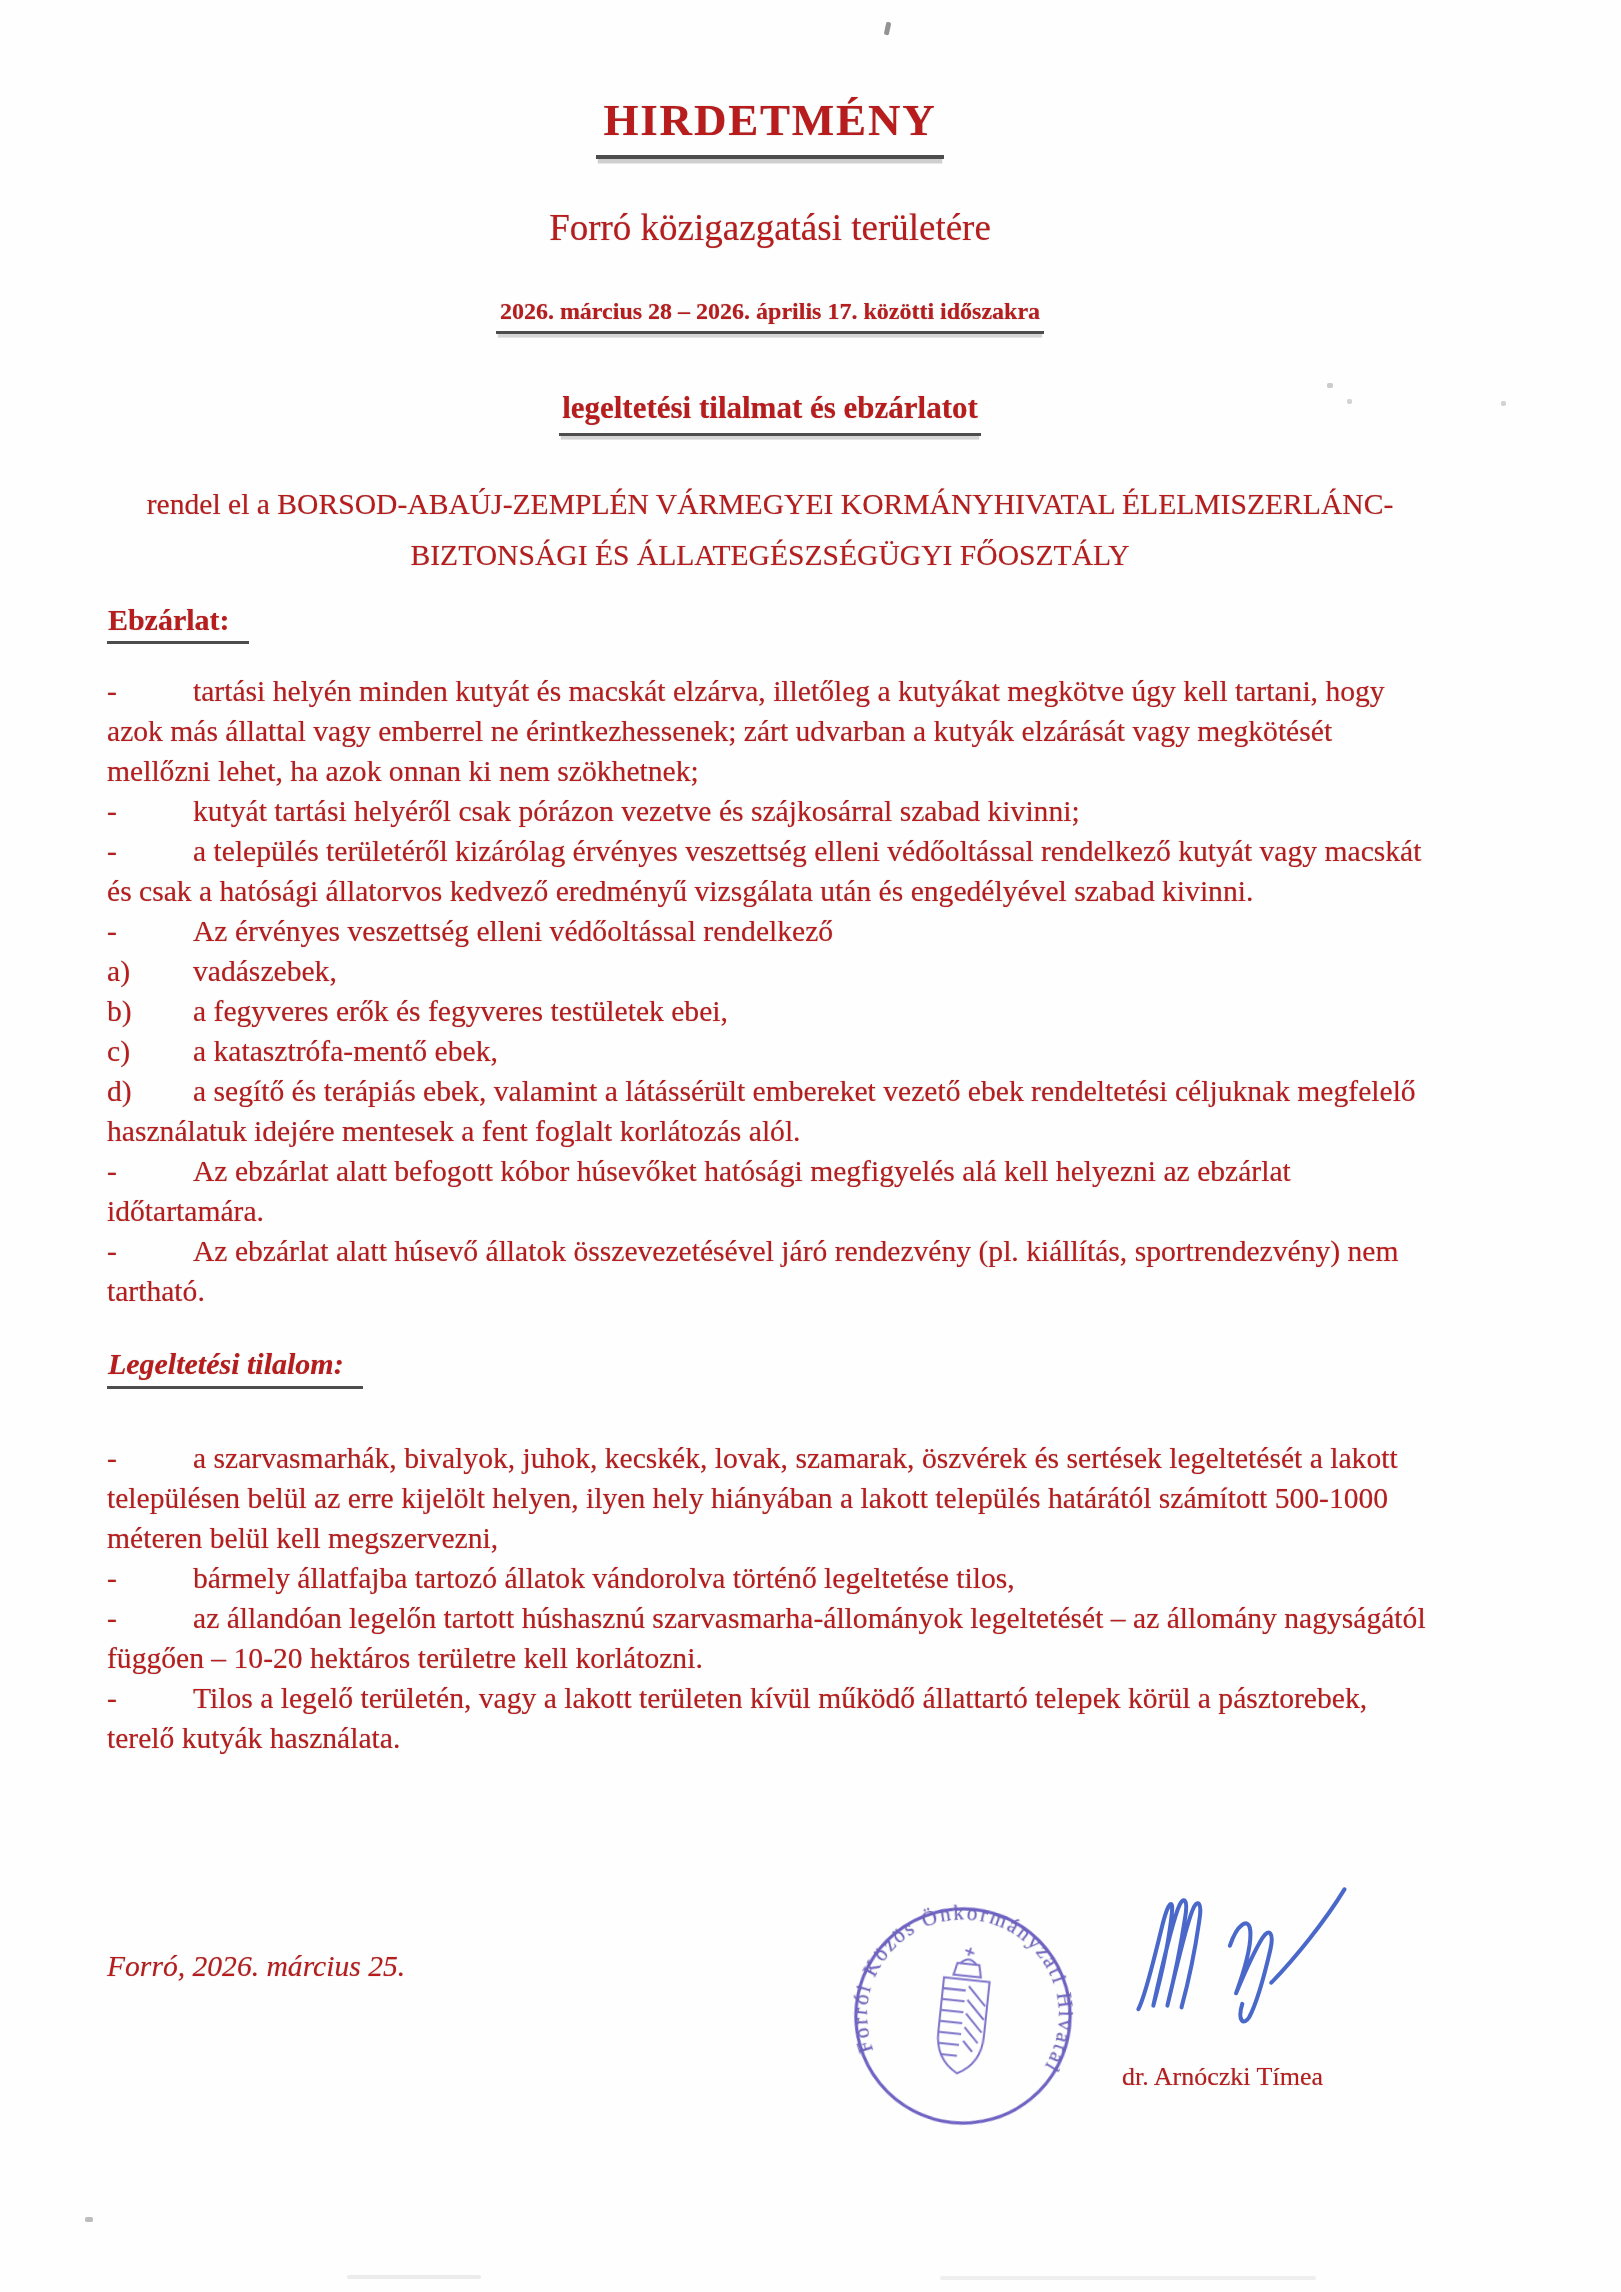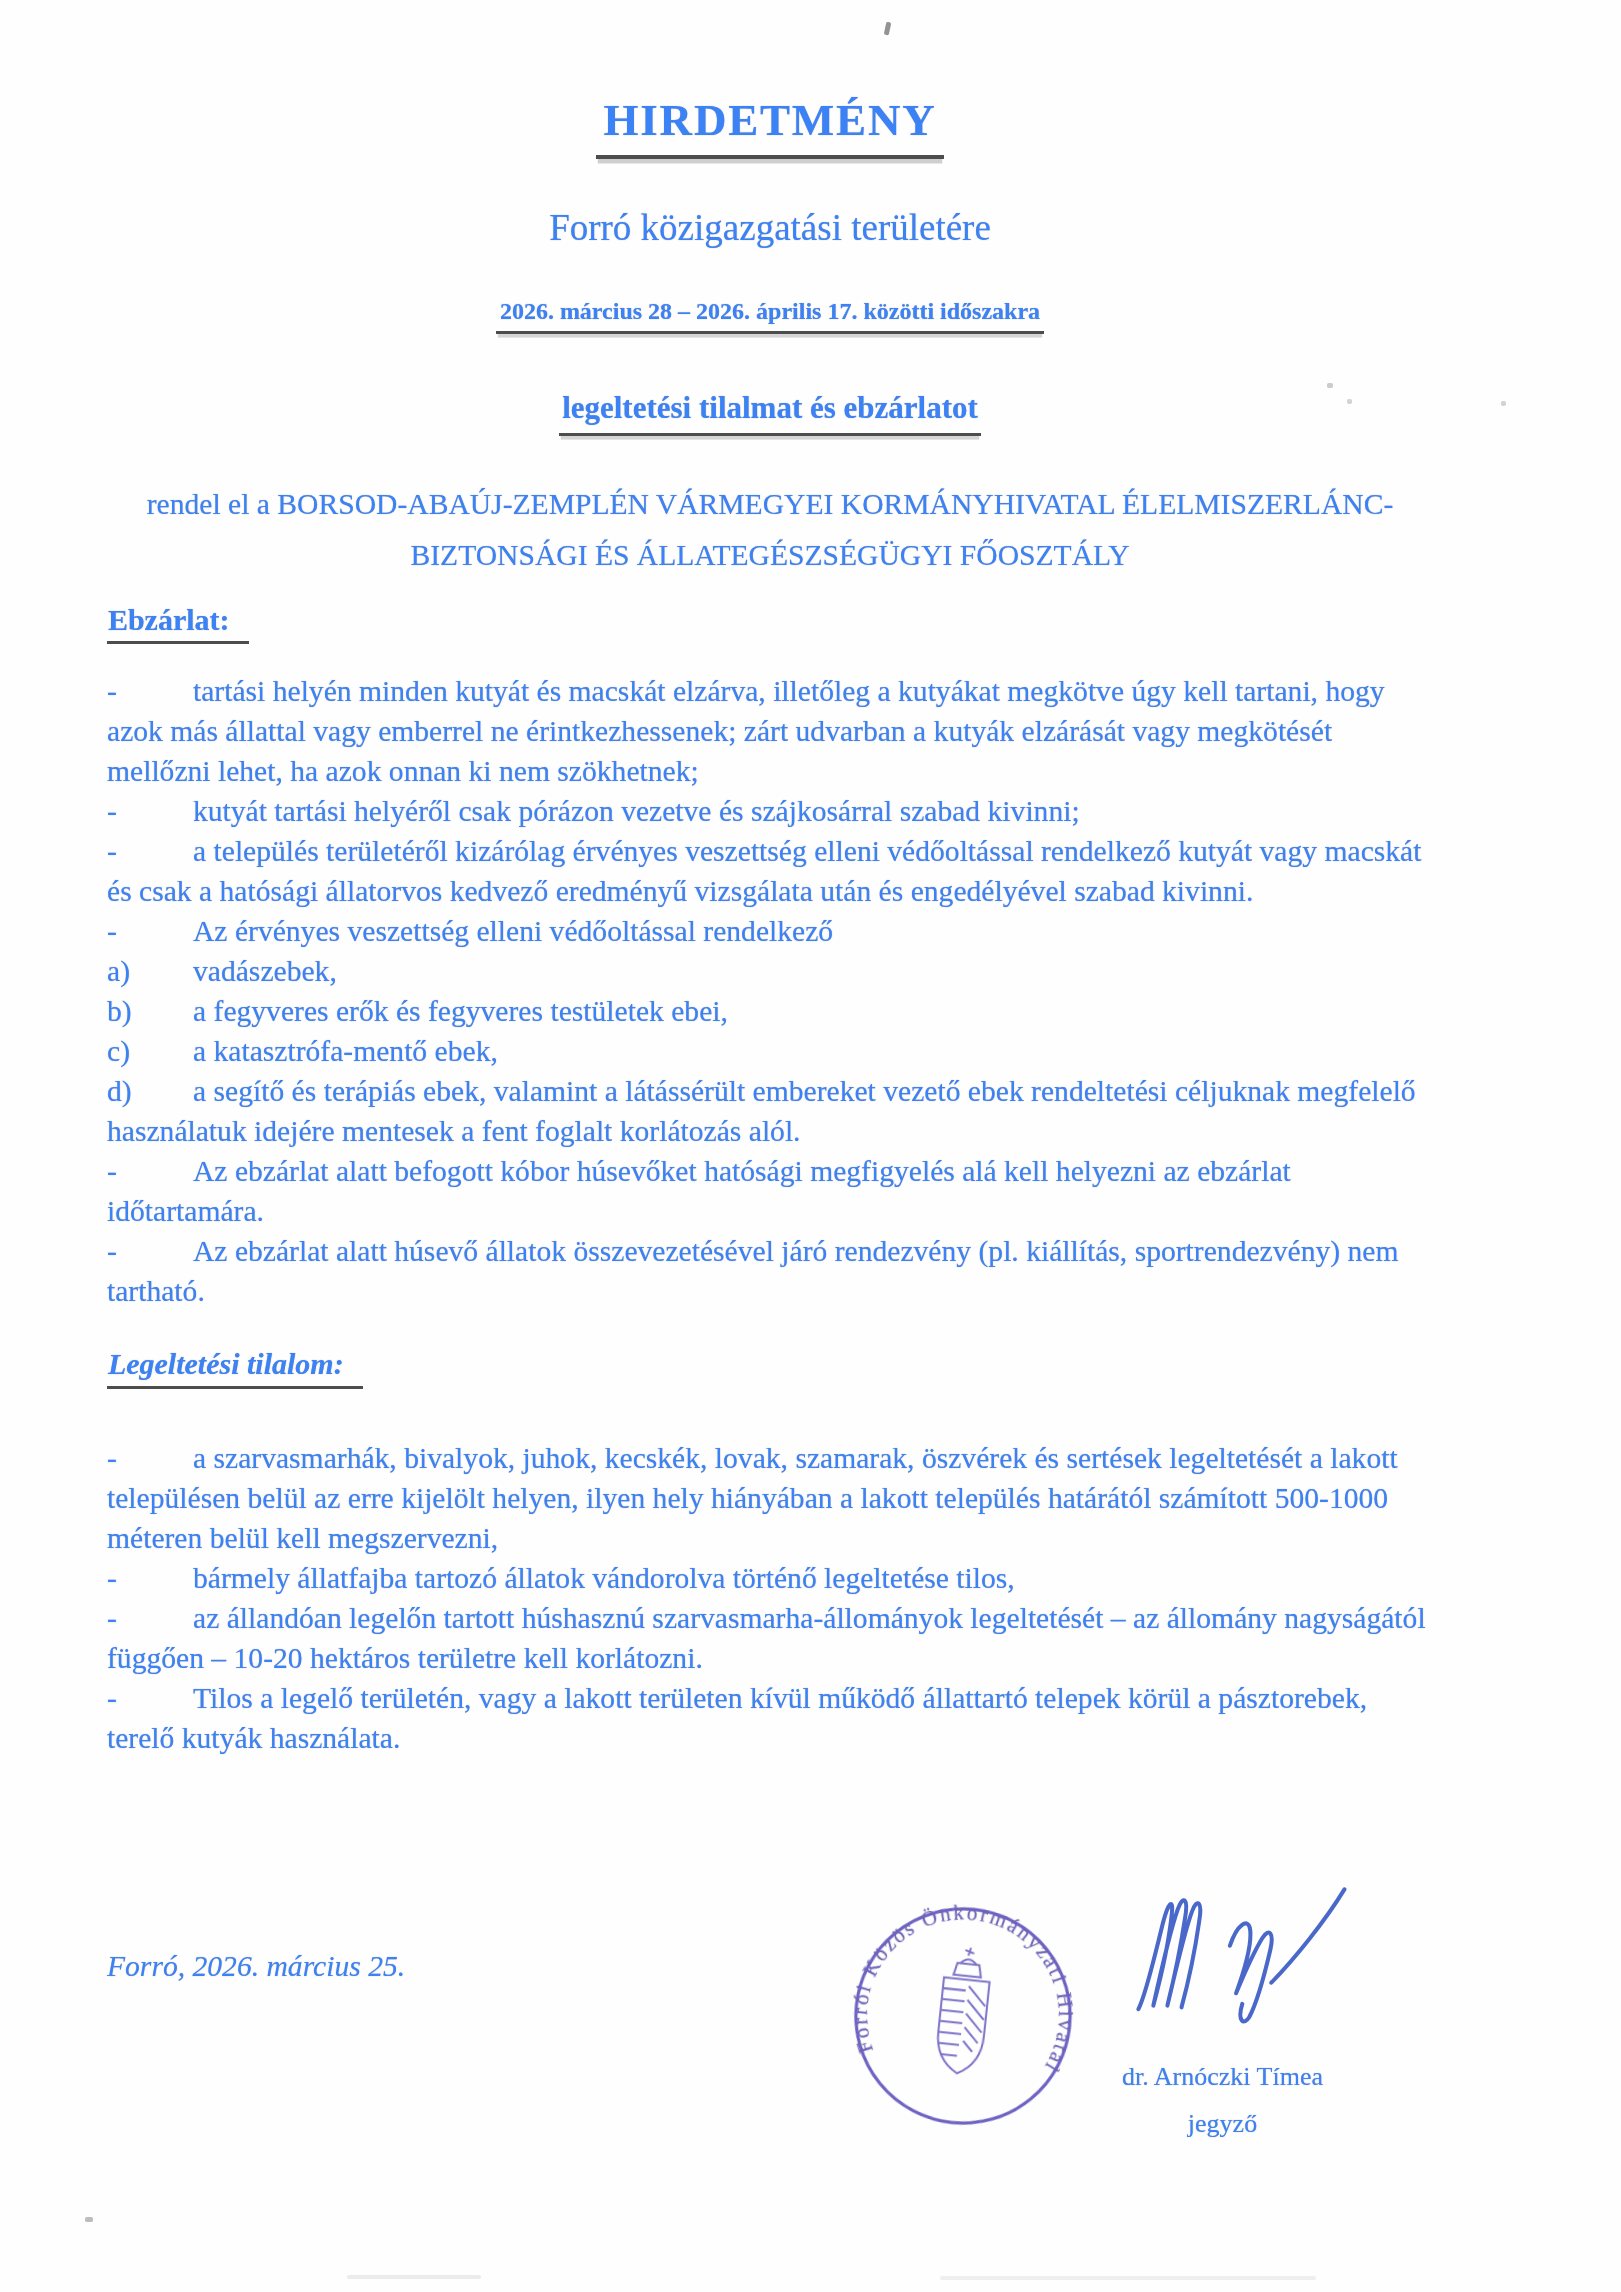--- a/index.html
+++ b/index.html
@@ -1,18 +1,18 @@
 <!DOCTYPE html>
 <html lang="hu" style="font-size:14.3px"><head>
 <meta charset="utf-8">
 <style>
   html,body { margin:0; padding:0; background:#ffffff; }
   .page {
     position:relative; width:1621px; height:2293px; background:#fefefe;
-    font-family:"Liberation Serif", serif; color:#3b82f6; overflow:hidden;
+    font-family:"Liberation Serif", serif; color:#b91c1c; overflow:hidden;
     text-shadow:0 0 1.1px rgba(80,80,80,.5);
   }
   .content { padding:94px 188px 0 107px; }
   .centered { text-align:center; }
   .doc-title { font-size:45px; font-weight:bold; letter-spacing:1.8px; margin:0 0 47px 0; }
   .doc-title .u { display:inline-block; border-bottom:4.5px solid #4d4d4d; padding:0 7.2px 9px 7.2px;
                   box-shadow:0 6.3px 0 -1.8px rgba(120,120,120,.35); }
   .doc-subtitle { font-size:37px; font-weight:normal; margin:0 0 49px 0; }
   .doc-period { font-size:24px; font-weight:bold; margin:0 0 56px 0; }
   .doc-period .u, .doc-subject .u { display:inline-block; border-bottom:3.6px solid #4d4d4d; padding:0 3.6px 6.3px 3.6px;
@@ -111,21 +111,20 @@
         <g fill="none" stroke-width="4.6" stroke-linecap="round" stroke-linejoin="round" stroke="#4161c8">
           <path d="M14 152 C22 138 32 94 42 54 C48 31 54 25 52 44 C48 82 38 122 31 148 C39 112 51 60 59 38 C65 22 71 26 67 49 C61 88 53 124 47 148 C55 114 67 62 75 41 C81 25 87 30 83 53 C77 94 69 128 63 150"></path>
           <path d="M118 80 C126 56 139 47 141 62 C143 80 133 112 125 134 C135 110 147 84 155 71 C163 59 168 66 164 84 C158 110 150 142 140 161 C134 171 126 166 132 146"></path>
           <path d="M165 122 C192 94 226 52 248 16"></path>
         </g>
       </svg>
     </div>
 
     <div class="signer">
       <div>dr. Arnóczki Tímea</div>
-      <div>jegyző</div>
     </div>
   </div>
 
   <div class="artifact a1"></div>
   <div class="artifact a2"></div>
   <div class="artifact a3"></div>
   <div class="artifact a4"></div>
   <div class="artifact a5"></div>
   <div class="artifact a6"></div>
   <div class="artifact a7"></div>

